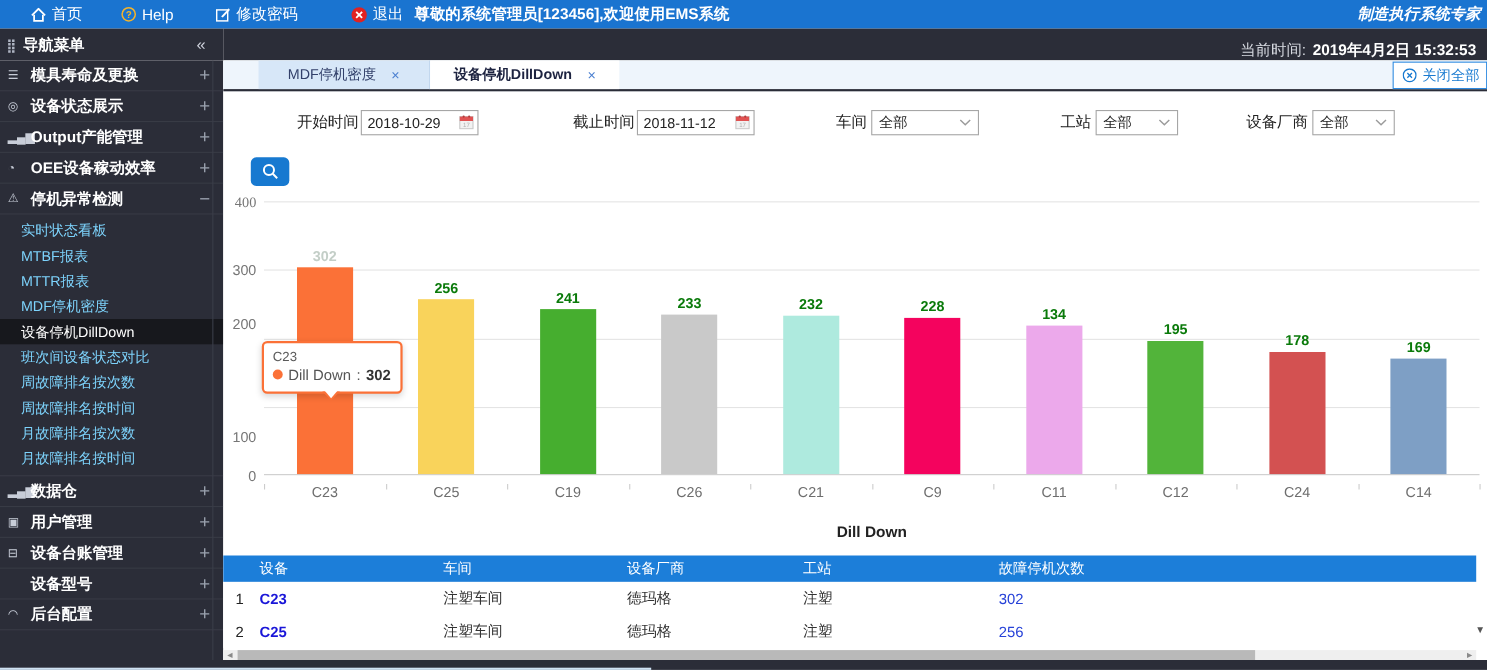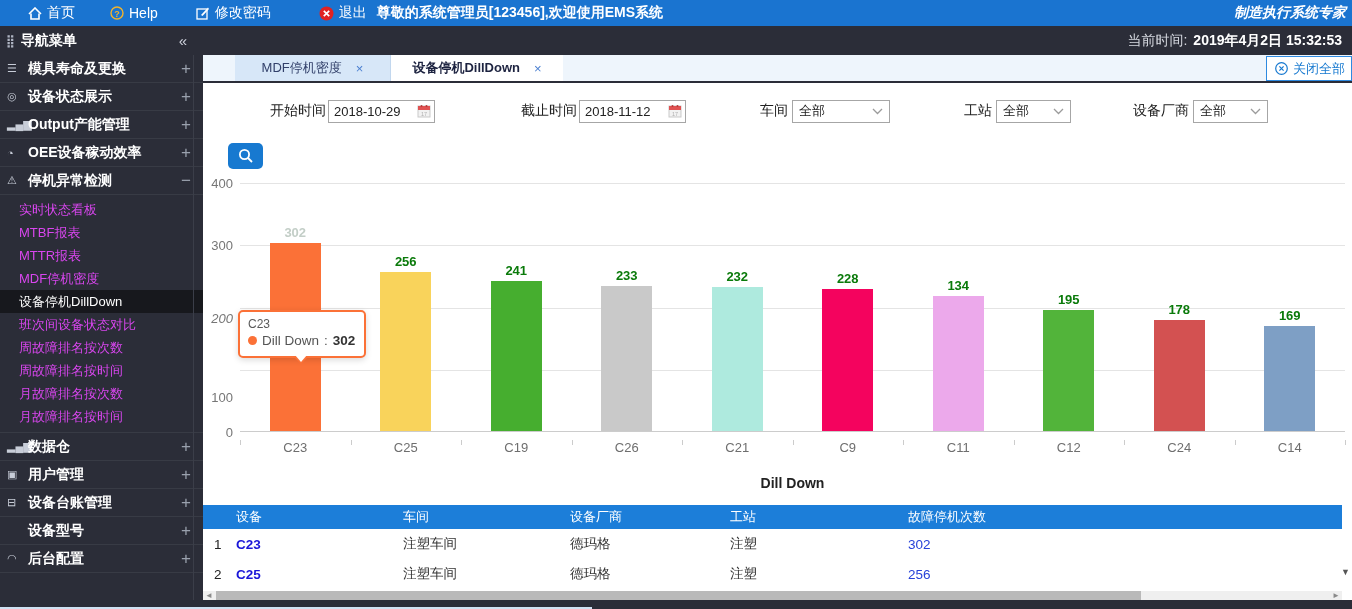--- a/index.html
+++ b/index.html
@@ -16,33 +16,33 @@
   .topbar .tb-exit { margin-left:48px; }
   .topbar .tb-welcome { margin-left:10px; font-weight:bold; }
   .topbar .brand { margin-left:auto; margin-right:6px; font-style:italic; font-weight:bold; font-size:14px; }
 
   
   .nav-header { position:absolute; left:0; top:26px; width:203px; height:29px; background:#2b2d38;
                 color:#fff; display:flex; align-items:center; font-size:14px; font-weight:bold; }
   .nav-header .dots { color:#aeb4c2; font-size:12px; letter-spacing:-2px; margin:0 8px 0 6px; }
   .nav-header .collapse { margin-left:auto; margin-right:16px; color:#cfd3dd; font-weight:normal; font-size:15px; }
   .status-strip { position:absolute; left:203px; top:26px; width:1149px; height:29px; background:#2b2d38;
-                  color:#d6d9e0; display:flex; align-items:center; justify-content:flex-end;
+                  color:#d6d9e0; display:flex; align-items:flex-end; justify-content:flex-end;
                   padding-right:10px; font-size:14px; }
   .status-strip b { color:#fff; margin-left:6px; font-weight:bold; }
 
   
   .sidebar { position:absolute; left:0; top:55px; width:203px; height:554px; background:#2b2d38; overflow:hidden; }
   .sidebar::after { content:""; position:absolute; left:193px; top:0; bottom:0; width:1px; background:#3b3e49; }
   .nav-item { height:28px; display:flex; align-items:center; padding:0 12px 0 7px;
               border-bottom:1px solid #383b45; color:#fff; font-size:14px; font-weight:bold; cursor:pointer; }
   .nav-item .nicon { width:21px; color:#c8cdd8; font-weight:normal; font-size:11px; }
   .nav-item .ntoggle { margin-left:auto; color:#9aa1ae; font-size:17px; font-weight:normal; }
   .submenu { border-bottom:1px solid #383b45; padding:3px 0 4px 0; }
-  .sub-item { height:23px; line-height:23px; padding-left:19px; color:#d946ef; font-size:13px; cursor:pointer; }
+  .sub-item { height:23px; line-height:23px; padding-left:19px; color:#7dd3fc; font-size:13px; cursor:pointer; }
   .sub-item.selected { background:#17181d; color:#fff; }
 
   
   .main { position:absolute; left:203px; top:55px; width:1149px; height:554px; background:#fff; }
 
   .tabstrip { position:absolute; left:0; top:0; width:1149px; height:28px; background:#eef5fc;
               border-bottom:2px solid #2b2d38; }
   .tab { position:absolute; top:0; height:26px; display:flex; align-items:center; justify-content:center;
          font-size:13px; cursor:pointer; }
   .tab-1 { left:32px; width:156px; background:#d7e7f8; color:#32406a; border-right:1px solid #c2d7ee; }
@@ -298,25 +298,25 @@
       <path d="M10 10 L14 14" stroke="#fff" stroke-width="1.8"></path>
     </svg>
   </button>
 
   <div class="chart">
     <div class="plot" id="chart-plot">
         <div class="ytick" style="top: 242px;">0</div>
         <div class="gridline" style="top: 186.75px;"></div>
         <div class="ytick" style="top: 179.75px; margin-top: 27px;">100</div>
         <div class="gridline" style="top: 124.5px;"></div>
-        <div class="ytick" style="top: 128px; font-style: italic;">200</div>
+        <div class="ytick" style="top: 104px;">200</div>
         <div class="gridline" style="top: 62.25px;"></div>
         <div class="ytick" style="top: 55.25px;">300</div>
         <div class="gridline" style="top: 0px;"></div>
-        <div class="ytick" style="top: -7px;">400</div>
+        <div class="ytick" style="top: -7px; font-family: Liberation Serif, serif;">400</div>
         <div class="bar" style="left: 29.75px; height: 187.995px; background: rgb(251, 113, 55);"></div>
         <div class="val-label muted" style="left: 0.25px; top: 42.005px;">302</div>
         <div class="cat-label" style="left: 0.25px;">C23</div>
         <div class="bar" style="left: 140.25px; height: 159.36px; background: rgb(249, 211, 91);"></div>
         <div class="val-label" style="left: 110.75px; top: 70.64px;">256</div>
         <div class="cat-label" style="left: 110.75px;">C25</div>
         <div class="bar" style="left: 250.75px; height: 150.023px; background: rgb(70, 174, 47);"></div>
         <div class="val-label" style="left: 221.25px; top: 79.9775px;">241</div>
         <div class="cat-label" style="left: 221.25px;">C19</div>
         <div class="bar" style="left: 361.25px; height: 145.042px; background: rgb(201, 201, 201);"></div>

